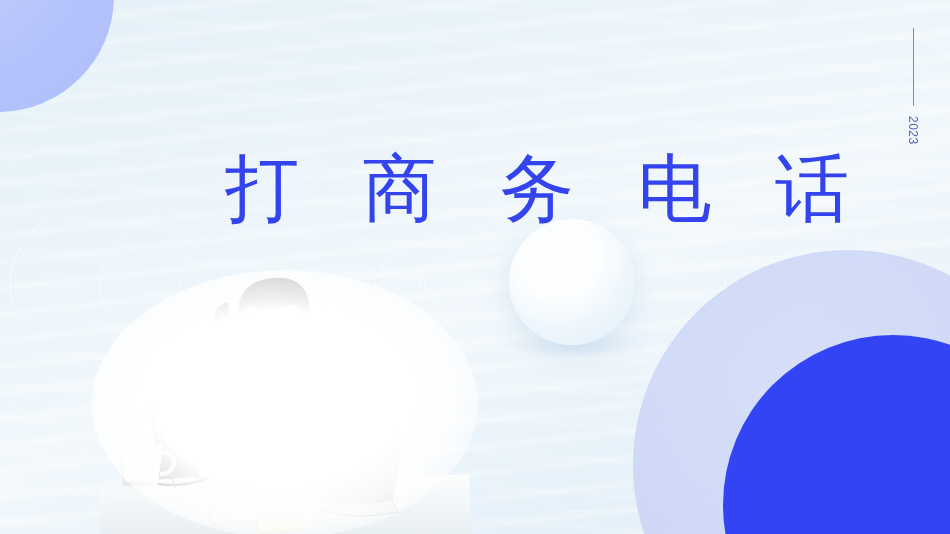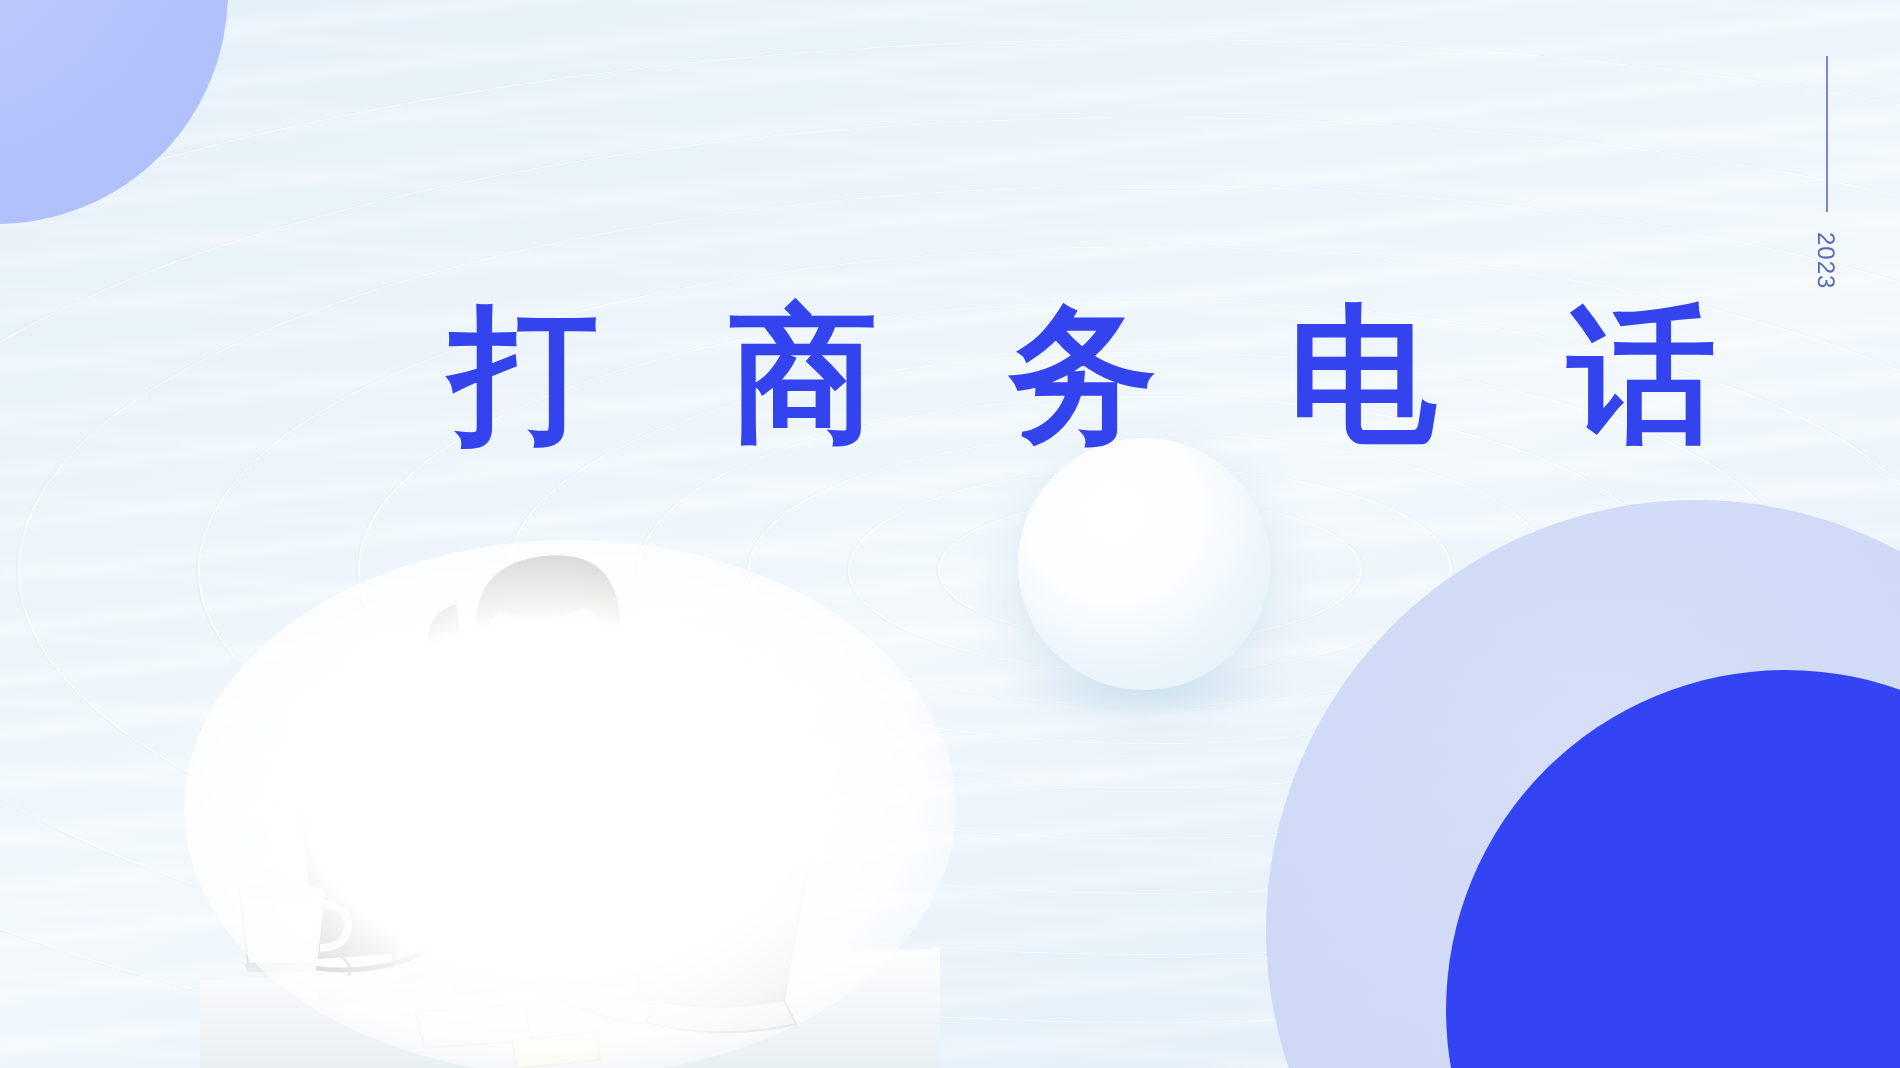--- a/index.html
+++ b/index.html
@@ -130,21 +130,21 @@
 
   
   .title {
     position: absolute;
     left: 205px;
     top: 150px;
     width: 540px;
     text-align: center;
     font-family: "DejaVu Sans", "Liberation Sans", sans-serif;
     font-size: 74px;
-    font-weight: bold;
+    font-weight: normal;
     letter-spacing: 20px;
     color: #3344ee;
     line-height: 1.05;
     white-space: nowrap;
     text-indent: 20px;
   }
 
   
   .year-marker {
     position: absolute;

